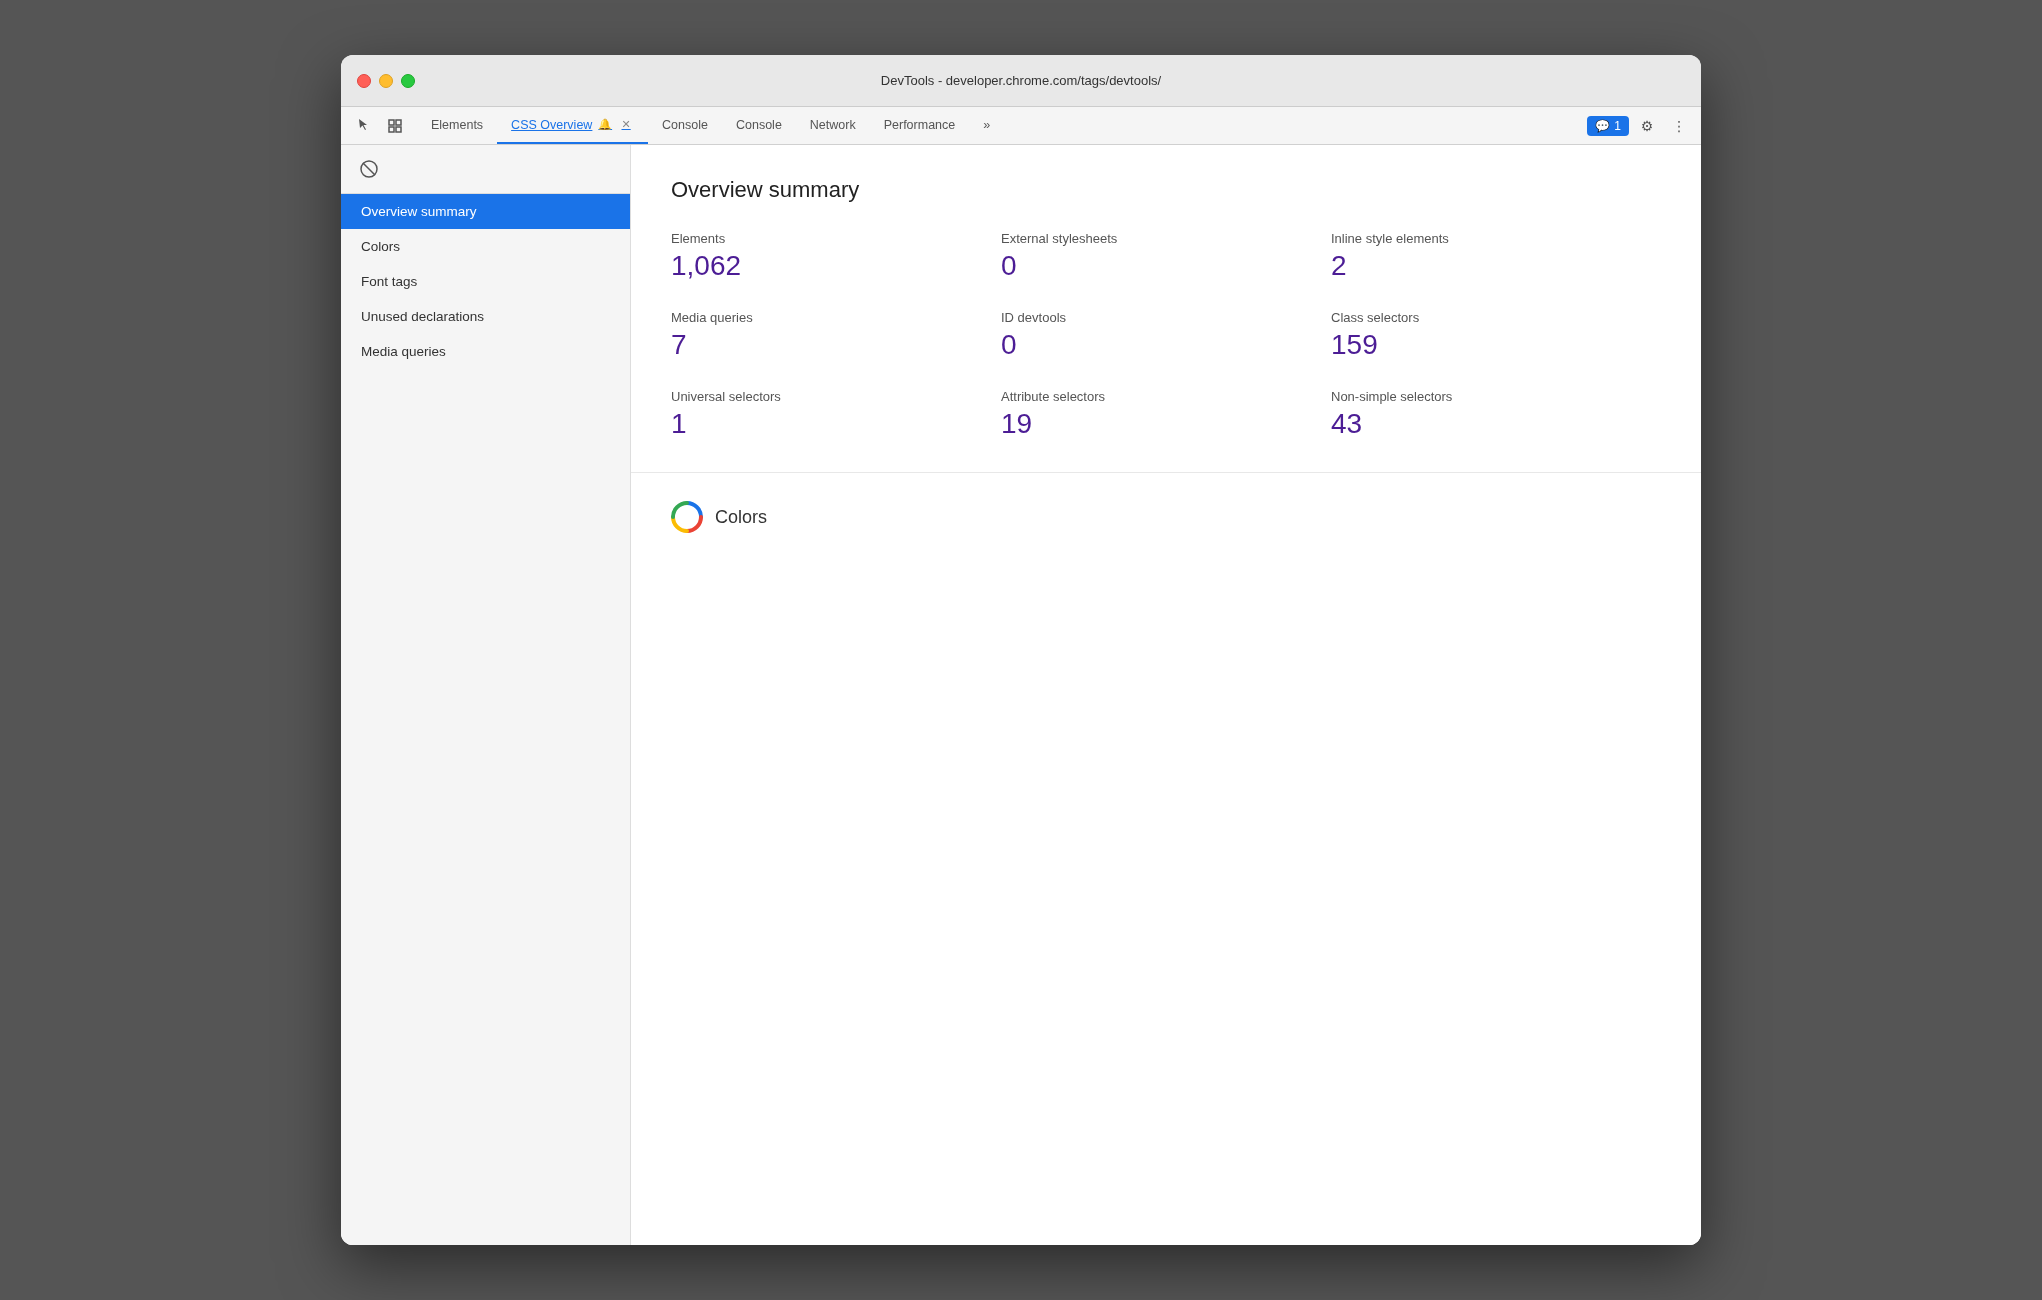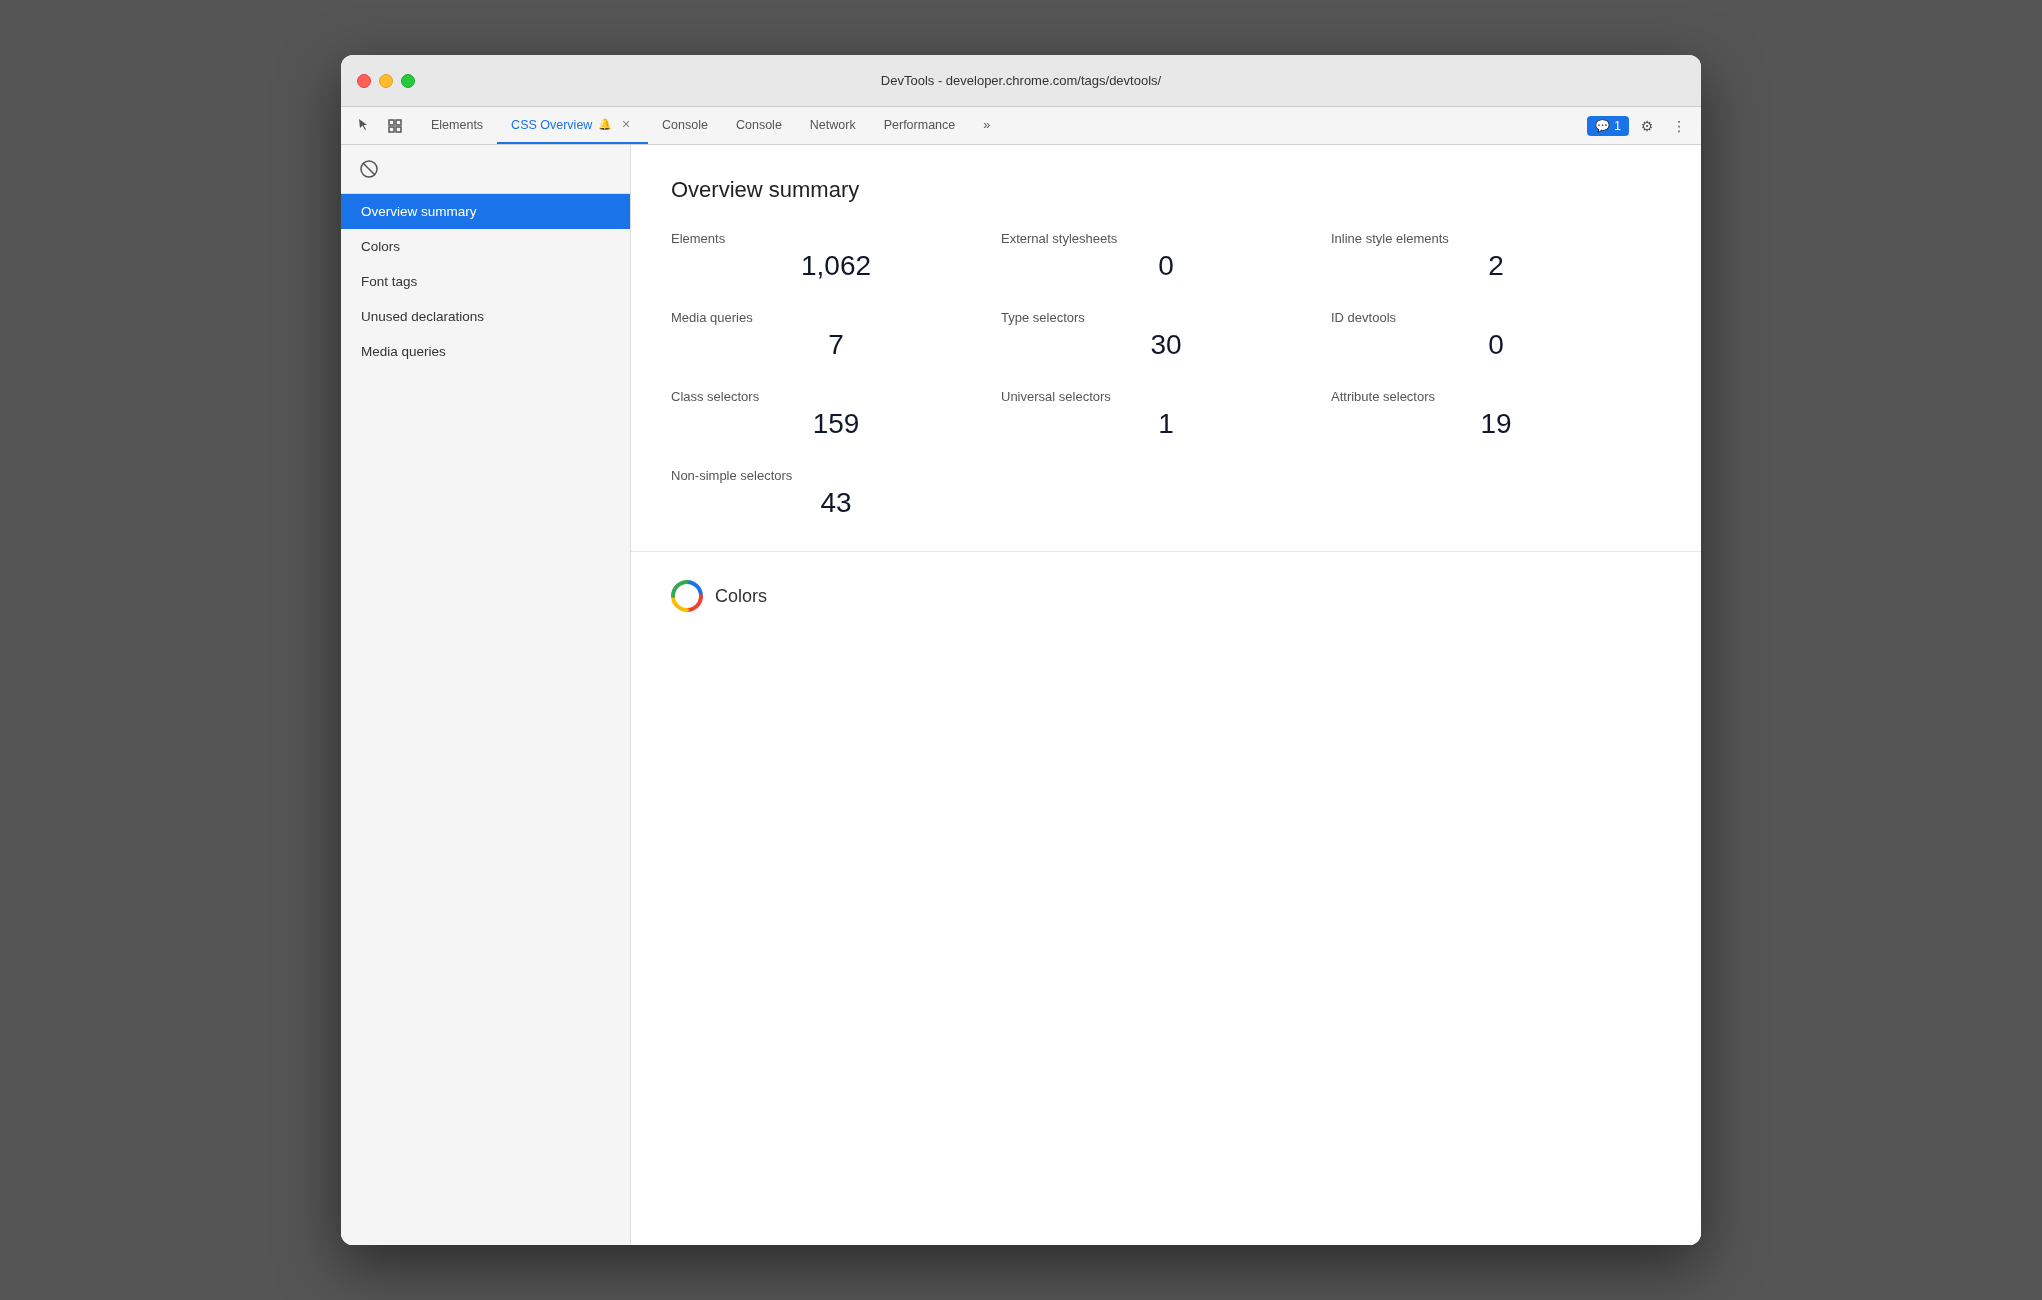--- a/index.html
+++ b/index.html
@@ -101,20 +101,21 @@
       color: #555;
       cursor: pointer;
       border-bottom: 2px solid transparent;
       white-space: nowrap;
       user-select: none;
     }
 
     .tab.active {
       color: #1a73e8;
       border-bottom: 2px solid #1a73e8;
+      text-decoration: underline;
     }
 
     .tab-close {
       font-size: 11px;
       color: #888;
       width: 16px;
       height: 16px;
       display: flex;
       align-items: center;
       justify-content: center;
@@ -220,22 +221,21 @@
     }
 
     .stat-label {
       font-size: 13px;
       color: #555;
     }
 
     .stat-value {
       font-size: 28px;
       font-weight: 300;
-      color: #0f172a;
-      text-align: center;
+      color: #4c1d95;
     }
 
     .colors-section {
       padding: 28px 40px;
     }
 
     .colors-header {
       display: flex;
       align-items: center;
       gap: 12px;
@@ -383,24 +383,20 @@
             <span class="stat-label">Inline style elements</span>
             <span class="stat-value">2</span>
           </div>
 
 
           <div class="stat-item">
             <span class="stat-label">Media queries</span>
             <span class="stat-value">7</span>
           </div>
 
-          <div class="stat-item">
-            <span class="stat-label">Type selectors</span>
-            <span class="stat-value">30</span>
-          </div>
 
           <div class="stat-item">
             <span class="stat-label">ID devtools</span>
             <span class="stat-value">0</span>
           </div>
 
           <div class="stat-item">
             <span class="stat-label">Class selectors</span>
             <span class="stat-value">159</span>
           </div>

